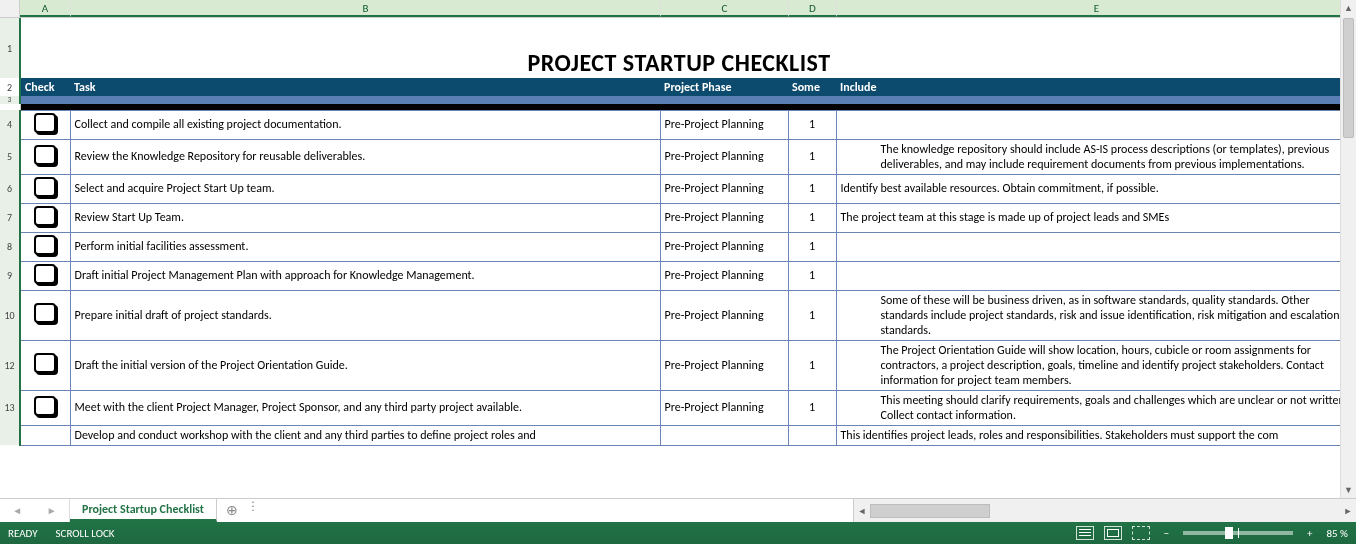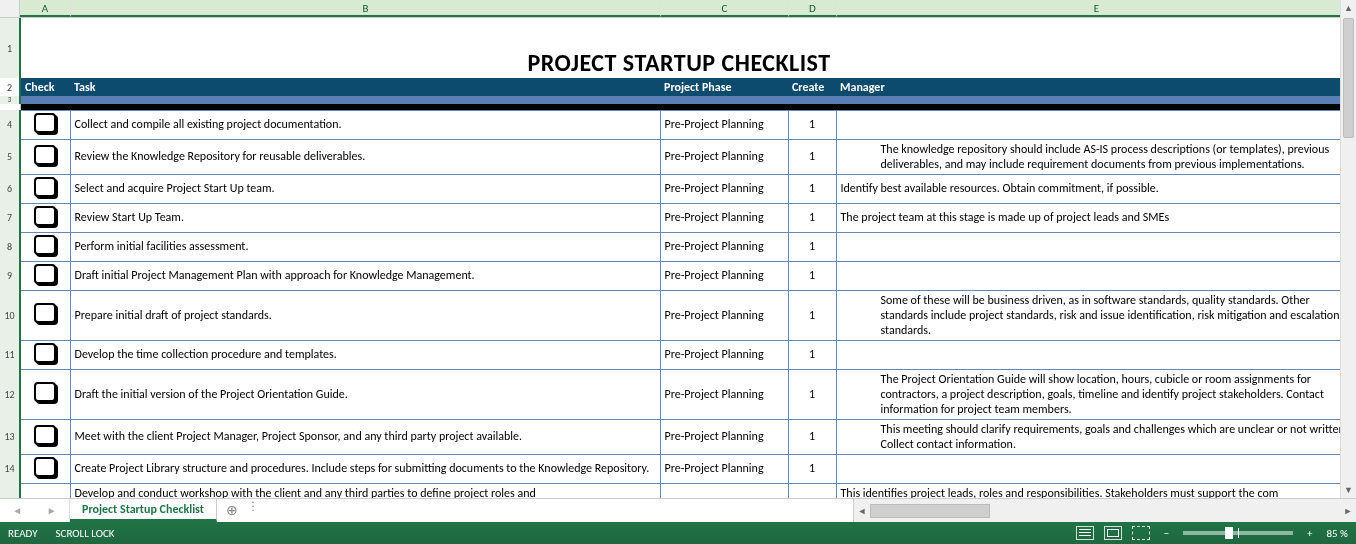--- a/index.html
+++ b/index.html
@@ -247,22 +247,22 @@
     <td class="cell" colspan="5" style="position:relative;">
       <div class="title-text" style="position:absolute; left:0; width:1316px;">PROJECT STARTUP CHECKLIST</div>
     </td>
   </tr>
 
   <tr class="header-row">
     <td class="rownum sel">2</td>
     <td class="cell">Check</td>
     <td class="cell">Task</td>
     <td class="cell">Project Phase</td>
-    <td class="cell">Create</td>
-    <td class="cell">Manager</td>
+    <td class="cell">Some</td>
+    <td class="cell">Include</td>
   </tr>
 
   <tr class="tiny">
     <td class="rownum sel" style="font-size:7px;line-height:6px;">3</td>
     <td class="cell" colspan="5"></td>
   </tr>
 
   <tr class="black">
           <td class="rownum" style="background:#fff"></td>
           <td class="cell" colspan="5"></td>
@@ -320,50 +320,34 @@
         </tr>
         <tr class="data">
           <td class="rownum sel">10</td>
           <td class="cell c-A" style=""><span class="checkbox-icon"></span></td>
           <td class="cell c-B" style="">Prepare initial draft of project standards.</td>
           <td class="cell c-C" style="">Pre-Project Planning</td>
           <td class="cell c-D" style="">1</td>
           <td class="cell c-E wrap" style="">Some of these will be business driven, as in software standards, quality standards. Other standards include project standards, risk and issue identification, risk mitigation and escalation standards.</td>
         </tr>
         <tr class="data">
-          <td class="rownum sel">11</td>
-          <td class="cell c-A" style=""><span class="checkbox-icon"></span></td>
-          <td class="cell c-B" style="">Develop the time collection procedure and templates.</td>
-          <td class="cell c-C" style="">Pre-Project Planning</td>
-          <td class="cell c-D" style="">1</td>
-          <td class="cell c-E" style=""></td>
-        </tr>
-        <tr class="data">
           <td class="rownum sel">12</td>
           <td class="cell c-A" style=""><span class="checkbox-icon"></span></td>
           <td class="cell c-B" style="">Draft the initial version of the Project Orientation Guide.</td>
           <td class="cell c-C" style="">Pre-Project Planning</td>
           <td class="cell c-D" style="">1</td>
           <td class="cell c-E wrap" style="">The Project Orientation Guide will show location, hours, cubicle or room assignments for contractors, a project description, goals, timeline and identify project stakeholders.  Contact information for project team members.</td>
         </tr>
         <tr class="data">
           <td class="rownum sel">13</td>
           <td class="cell c-A" style=""><span class="checkbox-icon"></span></td>
           <td class="cell c-B" style="">Meet with the client Project Manager, Project Sponsor, and any third party project available.</td>
           <td class="cell c-C" style="">Pre-Project Planning</td>
           <td class="cell c-D" style="">1</td>
           <td class="cell c-E wrap" style="">This meeting should clarify requirements, goals and challenges which are unclear or not written.  Collect contact information.</td>
-        </tr>
-        <tr class="data">
-          <td class="rownum sel">14</td>
-          <td class="cell c-A" style=""><span class="checkbox-icon"></span></td>
-          <td class="cell c-B" style="white-space: normal;">Create Project Library structure and procedures. Include steps for submitting documents to the Knowledge Repository.</td>
-          <td class="cell c-C" style="">Pre-Project Planning</td>
-          <td class="cell c-D" style="">1</td>
-          <td class="cell c-E" style=""></td>
         </tr>
         <tr class="data">
           <td class="rownum sel"></td>
           <td class="cell c-A" style="height:14px;overflow:hidden;"></td>
           <td class="cell c-B" style="height:14px;overflow:hidden;">Develop and conduct workshop with the client and any third parties to define project roles and</td>
           <td class="cell c-C" style="height:14px;overflow:hidden;"></td>
           <td class="cell c-D" style="height:14px;overflow:hidden;"></td>
           <td class="cell c-E" style="height:14px;overflow:hidden;">This identifies project leads, roles and responsibilities. Stakeholders must support the com</td>
         </tr>
       </tbody>

